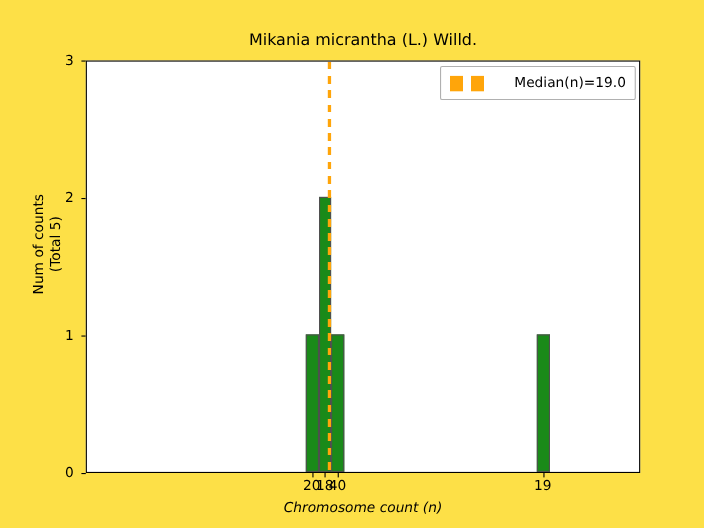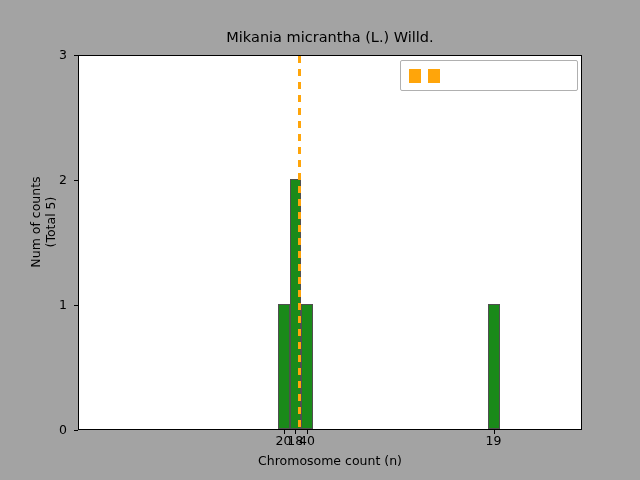--- a/index.html
+++ b/index.html
@@ -14,21 +14,21 @@
     overflow: hidden;
     position: relative;
     color: #000000;
   }
 
   #figure {
     position: absolute;
     left: 0; top: 0;
     width: 640px;
     height: 480px;
-    background: #a3a3a3;
+    background: #fde047;
   }
 
   
   #chart-title {
     position: absolute;
     left: 78px;
     top: 29px;
     width: 504px;
     text-align: center;
     font-size: 14.5px;
@@ -119,20 +119,21 @@
     background: #000000;
   }
   #xlabel {
     position: absolute;
     left: 78px;
     top: 453px;
     width: 504px;
     text-align: center;
     font-size: 12.5px;
     color: #000000;
+    font-style: italic;
   }
 
   
   #legend {
     position: absolute;
     left: 400px;
     top: 60px;
     width: 178px;
     box-sizing: border-box;
     border: 1px solid #b0b0b0;
@@ -211,18 +212,18 @@
 
   <div class="xtick-mark" style="left:493.5px;"></div>
   <div class="xtick-label" style="left:478.5px; width:30px;">19</div>
 
   <div id="xlabel">Chromosome count (n)</div>
 
   <div id="legend">
     <div id="legend-row">
       <div id="legend-swatch"></div>
       <div id="legend-text">
-        <br>
+        <span>Median(n)=19.0</span><br>
       </div>
     </div>
   </div>
 
 </div>
 
 </body></html>

